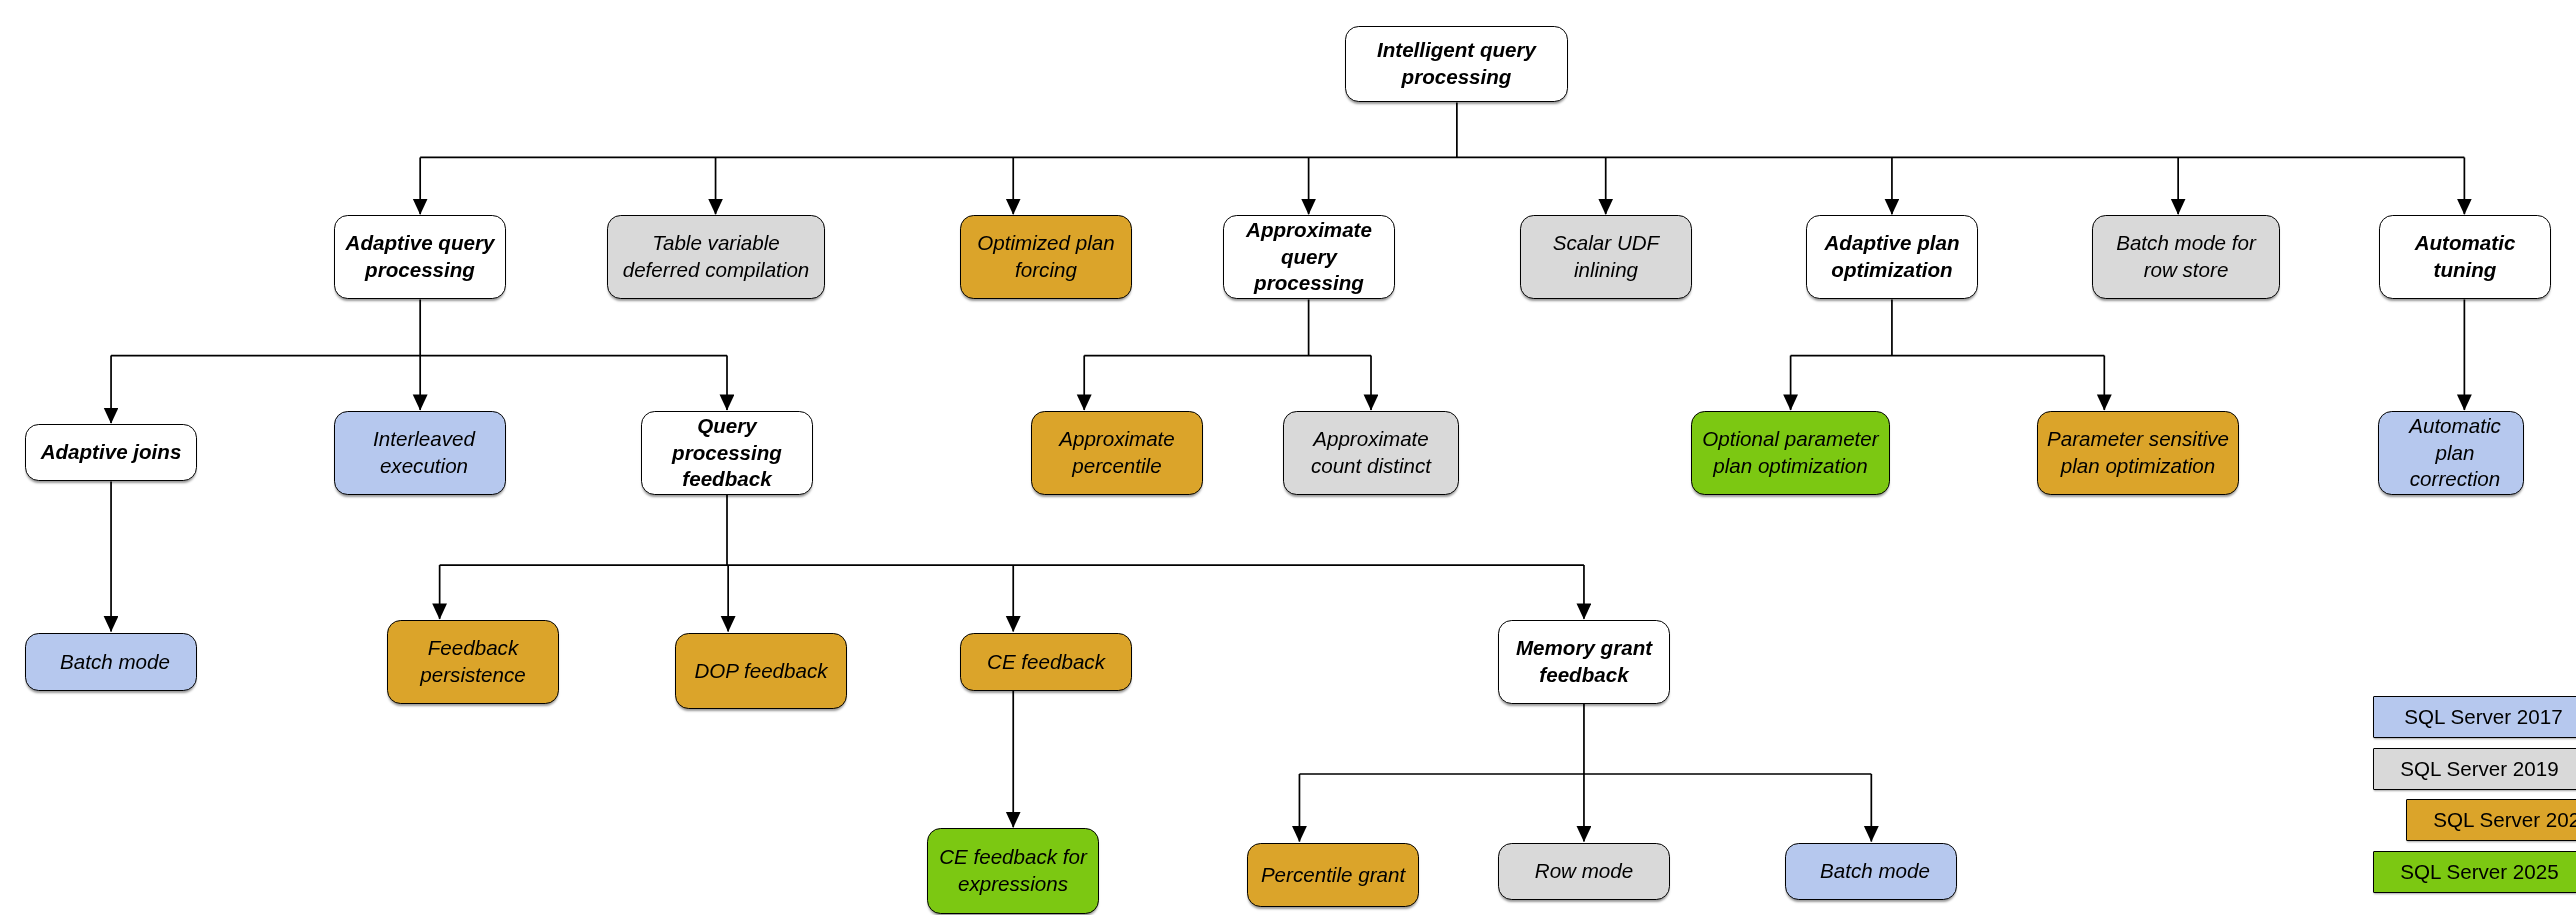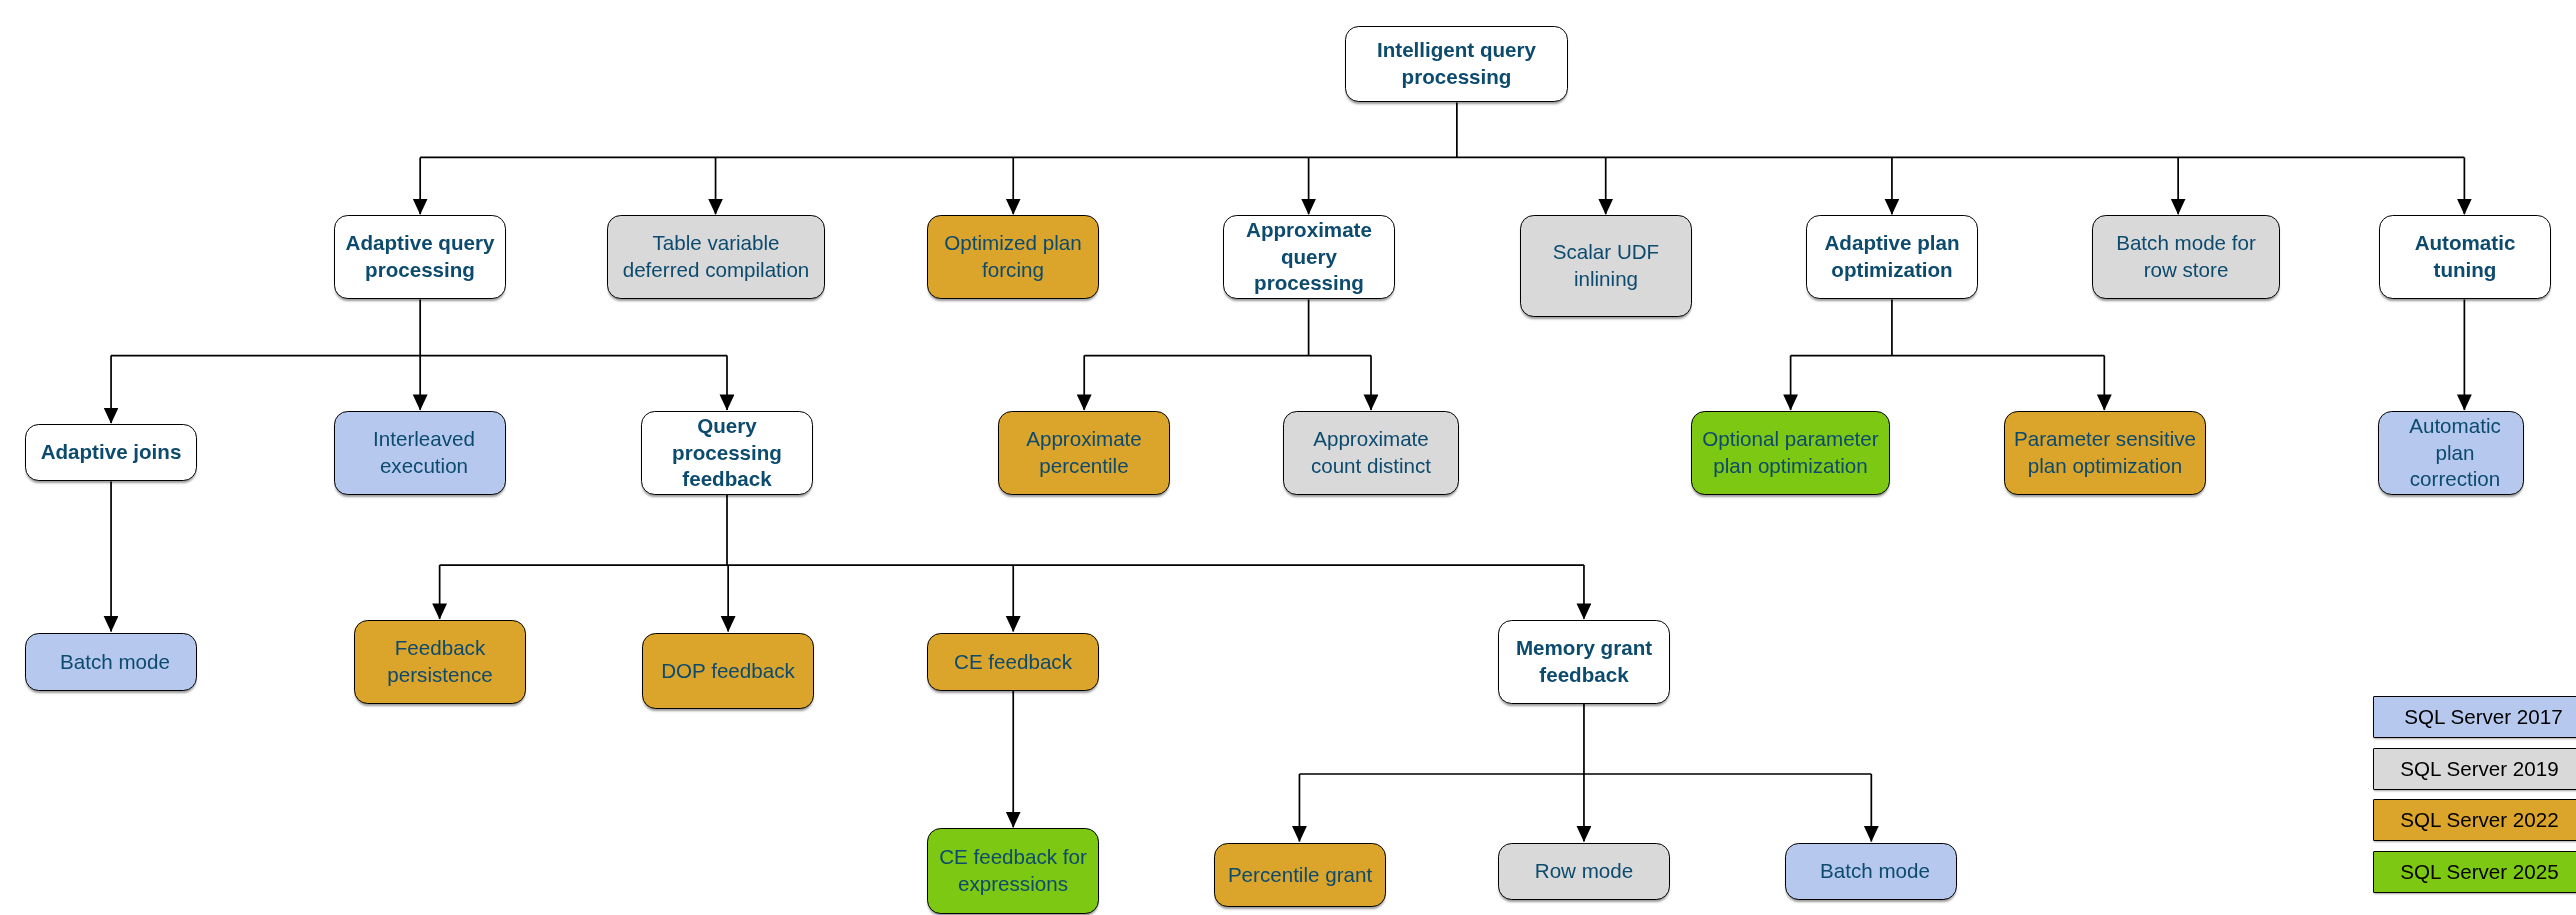--- a/index.html
+++ b/index.html
@@ -18,28 +18,29 @@
     border-radius:13.7px;
     display:flex;align-items:center;justify-content:center;
     text-align:center;
     box-shadow:0 2.9px 2.3px -1.1px rgba(0,0,0,0.40);
     background:#fff;
   }
   .node-label{
     white-space:pre-line;
     font-size:20.6px;
     line-height:1.30;
-    color:#0c4a6e;
+    color:#000000;
     padding:0 3.4px;
+    font-style:italic;
   }
   .bold .node-label{font-weight:bold;}
   .c-white{background:#ffffff;}
   .c-gray {background:#d9d9d9;}
   .c-blue {background:#b6c8ee;padding-left:8px;}
-  .c-gold {background:#dba42a;}
+  .c-gold {background:#dba42a;margin-left:33px;}
   .c-green{background:#7cc812;}
   .legend-item{
     position:absolute;
     box-sizing:border-box;
     width:213px;height:42px;
     left:2373px;
     border:1.7px solid #000;
     border-radius:1px;
     display:flex;align-items:center;justify-content:center;
     box-shadow:0 2.3px 1.7px -1.1px rgba(0,0,0,0.35);
@@ -114,21 +115,21 @@
 deferred compilation</span>
   </div>
   <div class="node c-gold" style="left:927px;top:215px;width:172px;height:84px">
     <span class="node-label">Optimized plan
 forcing</span>
   </div>
   <div class="node c-white bold" style="left:1223px;top:215px;width:172px;height:84px">
     <span class="node-label">Approximate
 query processing</span>
   </div>
-  <div class="node c-gray" style="left:1520px;top:215px;width:172px;height:102px">
+  <div class="node c-gray" style="left:1520px;top:215px;width:172px;height:84px">
     <span class="node-label">Scalar UDF
 inlining</span>
   </div>
   <div class="node c-white bold" style="left:1806px;top:215px;width:172px;height:84px">
     <span class="node-label">Adaptive plan
 optimization</span>
   </div>
   <div class="node c-gray" style="left:2092px;top:215px;width:188px;height:84px">
     <span class="node-label">Batch mode for
 row store</span>

